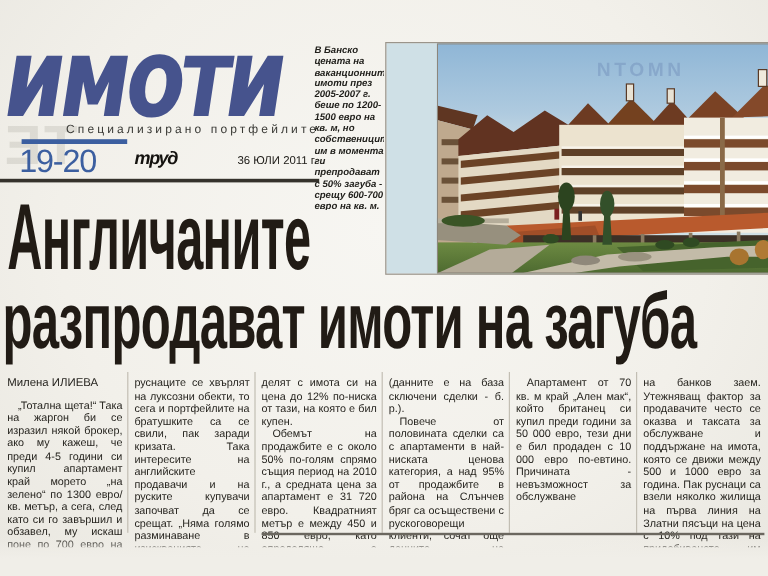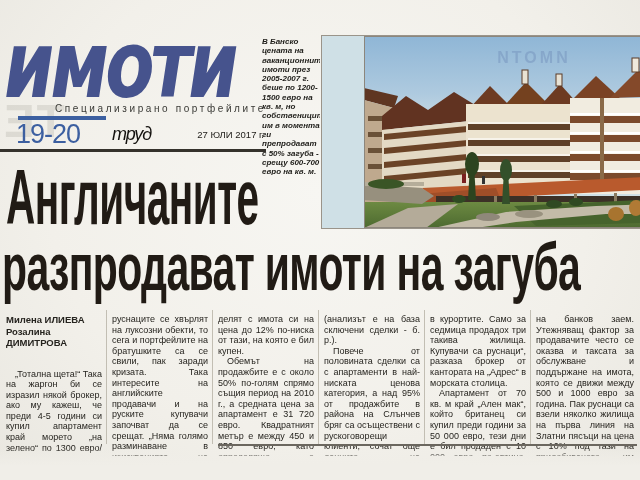--- a/index.html
+++ b/index.html
@@ -22,21 +22,21 @@
   .tagline{
     position:absolute;left:55px;top:103px;
     font-size:10px;letter-spacing:2.6px;color:#3a3a36;white-space:nowrap;
   }
   .bluebar{position:absolute;left:18px;top:116px;width:88px;height:4px;background:var(--brand_blue,#3c5fa0);}
   .pagenum{
     position:absolute;left:16px;top:119px;
     font-size:27px;font-weight:normal;letter-spacing:-1px;
     color:var(--brand_blue,#3c5fa0);
   }
-  .brand{position:absolute;left:112px;top:124px;font-size:18px;font-weight:normal;font-style:italic;color:#14120f;letter-spacing:-1px;}
+  .brand{position:absolute;left:112px;top:124px;font-size:15px;font-weight:bold;font-style:italic;color:#14120f;letter-spacing:-1px;}
   .date{position:absolute;left:168px;top:129px;width:96px;font-size:9.5px;text-align:right;color:#23211d;}
   .blackrule{position:absolute;left:0;top:149px;width:266px;height:3px;background:#35322c;}
   .ghost{
     position:absolute;left:2px;top:94px;
     font-size:46px;font-weight:bold;color:rgba(110,105,95,.15);
     transform:scaleX(-1);letter-spacing:2px;
   }
   
   .caption{
     position:absolute;left:262px;top:37px;width:58px;height:138px;
@@ -51,38 +51,38 @@
   .hl{position:absolute;font-weight:bold;color:var(--headline_ink,#211b15);
       white-space:nowrap;line-height:1;letter-spacing:-1px;transform-origin:0 0;}
   .hl1{left:6px;top:158px;font-size:78px;transform:scaleX(.52);}
   .hl2{left:2px;top:234px;font-size:66px;transform:scaleX(.62);}
   
   .columns{position:absolute;left:0;top:314px;width:640px;height:142px;overflow:hidden;}
   .col{position:absolute;top:0;width:96px;font-size:9px;line-height:10.6px;text-align:justify;}
   .col p{margin:0;text-indent:9px;}
   .col p.noind{text-indent:0;}
   .c1{left:6px}.c2{left:112px}.c3{left:218px}.c4{left:324px}.c5{left:430px}.c6{left:536px;width:98px;}
-  .byline{font-size:9.5px;font-weight:bold;line-height:11.5px;margin-bottom:20px;}
+  .byline{font-size:9.5px;font-weight:normal;line-height:11.5px;margin-bottom:7px;}
   .vsep{position:absolute;top:310px;width:1px;height:134px;background:#c2beb3;}
   .endrule{position:absolute;left:218px;top:444px;width:419px;height:2px;background:#6b675f;}
   .scan-fade{position:absolute;left:0;top:448px;width:640px;height:32px;
     background:linear-gradient(#f2f0ea00,#f0eee8 55%);pointer-events:none;}
 </style>
 </head>
 <body>
 
 <div class="page">
 
   <div class="ghost">ТЕ</div>
   <div class="logo">имоти</div>
   <div class="tagline">Специализирано портфейлите</div>
   <div class="bluebar"></div>
   <div class="pagenum">19-20</div>
   <div class="brand">труд</div>
-  <div class="date">27 ЮЛИ 2017 г.</div>
+  <div class="date">36 ЮЛИ 2011 г.</div>
   <div class="blackrule"></div>
 
   <aside class="caption">В Банско цената на ваканционните имоти през 2005-2007 г. беше по 1200-1500 евро на кв. м, но собствениците им в момента ги препродават с 50% загуба - срещу 600-700 евро на кв. м.</aside>
 
   <figure class="photo">
     <svg width="316" height="192" viewBox="0 0 316 192" xmlns="http://www.w3.org/2000/svg">
       <defs>
         <linearGradient id="sky" x1="0" y1="0" x2="0" y2="1">
           <stop offset="0" stop-color="#8fb6d6"></stop>
           <stop offset=".6" stop-color="#aecadf"></stop>
@@ -191,39 +191,37 @@
     </svg>
   </figure>
 
   <div class="hl hl1">Англичаните</div>
   <div class="hl hl2">разпродават имоти на загуба</div>
 
   <section class="columns">
     <div class="col c1">
       <div class="byline">
         <span>Милена ИЛИЕВА</span><br>
-        <span>Розалина ДИМИТРОВА</span>
       </div>
       <p>„Тотална щета!“ Така на жаргон би се изразил някой брокер, ако му кажеш, че преди 4-5 години си купил апартамент край морето „на зелено“ по 1300 евро/кв. метър, а сега, след като си го завършил и обзавел, му искаш поне по 700 евро на квадрат.</p>
 
     </div>
     <div class="col c2">
       <p class="noind">руснаците се хвърлят на луксозни обекти, то сега и портфейлите на братушките са се свили, пак заради кризата. Така интересите на английските продавачи и на руските купувачи започват да се срещат. „Няма голямо разминаване в изискванията на руснаците и предлаганото от британците в момента. Купуват се малки и средни апартаменти, а не големи къщи както преди“, казва Стойкова</p>
     </div>
     <div class="col c3">
       <p class="noind">делят с имота си на цена до 12% по-ниска от тази, на която е бил купен.</p>
       <p>Обемът на продажбите е с около 50% по-голям спрямо същия период на 2010 г., а средната цена за апартамент е 31 720 евро. Квадратният метър е между 450 и 850 евро, като определящо е разстоянието до плажа и дали жилището е обзаведено или не</p>
     </div>
     <div class="col c4">
-      <p class="noind">(анализът е на база сключени сделки - б. р.).</p>
+      <p class="noind">(данните е на база сключени сделки - б. р.).</p>
       <p>Повече от половината сделки са с апартаменти в най-ниската ценова категория, а над 95% от продажбите в района на Слънчев бряг са осъществени с рускоговорещи клиенти, сочат още данните на компанията.</p>
 
     </div>
     <div class="col c5">
-      <p class="noind">в курортите. Само за седмица продадох три такива жилища. Купувачи са руснаци“, разказа брокер от кантората на „Адрес“ в морската столица.</p>
       <p>Апартамент от 70 кв. м край „Ален мак“, който британец си купил преди години за 50 000 евро, тези дни е бил продаден с 10 000 евро по-евтино. Причината - невъзможност за обслужване</p>
     </div>
     <div class="col c6">
       <p class="noind">на банков заем. Утежняващ фактор за продавачите често се оказва и таксата за обслужване и поддържане на имота, която се движи между 500 и 1000 евро за година. Пак руснаци са взели няколко жилища на първа линия на Златни пясъци на цена с 10% под тази на придобиването им преди години.</p>
 
     </div>
   </section>
 
   <div class="vsep" style="left:106px"></div>
   <div class="vsep" style="left:212px"></div>

